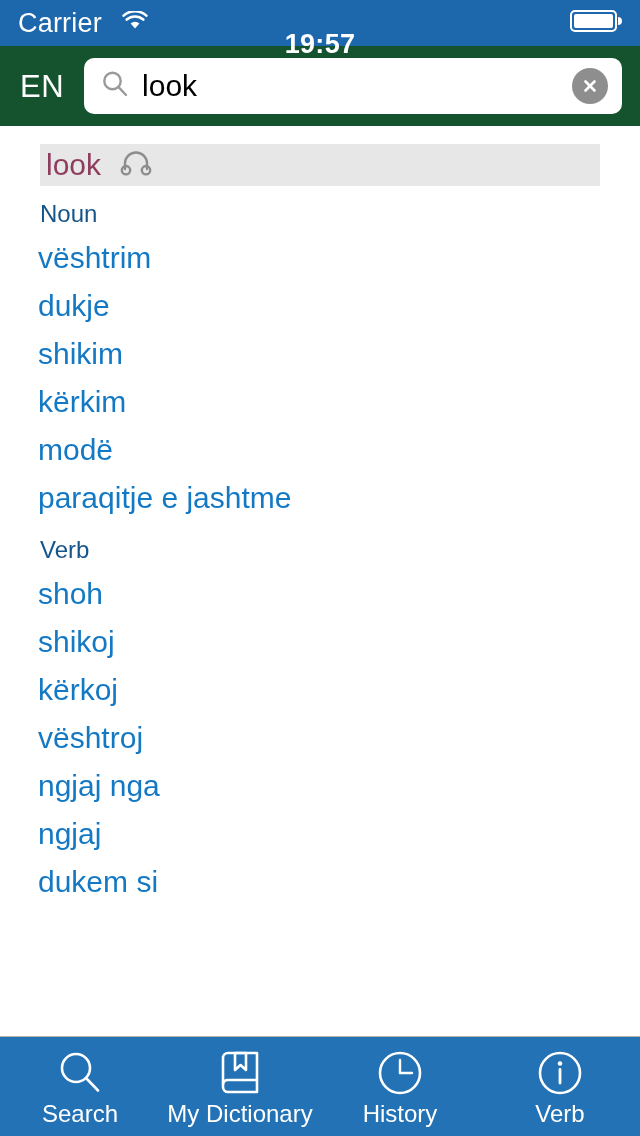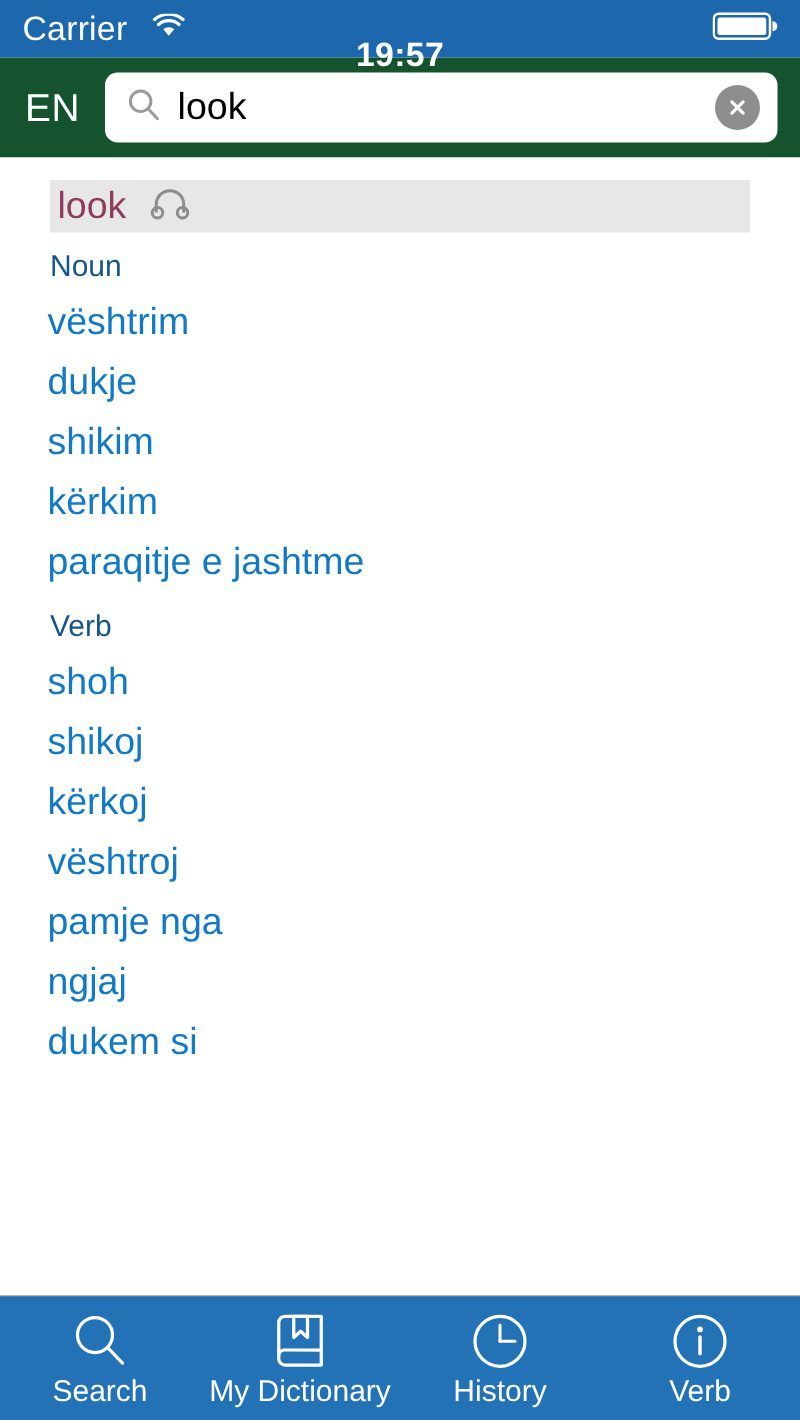--- a/index.html
+++ b/index.html
@@ -243,30 +243,31 @@
         </svg>
       </span>
     </div>
 
     <div>
       <div class="pos-label">Noun</div>
       <div class="translation">vështrim</div>
       <div class="translation">dukje</div>
       <div class="translation">shikim</div>
       <div class="translation">kërkim</div>
+      <div class="translation">modë</div>
       <div class="translation">paraqitje e jashtme</div>
     </div>
 
     <div>
       <div class="pos-label">Verb</div>
       <div class="translation">shoh</div>
       <div class="translation">shikoj</div>
       <div class="translation">kërkoj</div>
       <div class="translation">vështroj</div>
-      <div class="translation">pamje nga</div>
+      <div class="translation">ngjaj nga</div>
       <div class="translation">ngjaj</div>
       <div class="translation">dukem si</div>
     </div>
 
   </div>
 
   <div class="tab-bar">
 
     <div class="tab-item">
       <span class="tab-icon">

